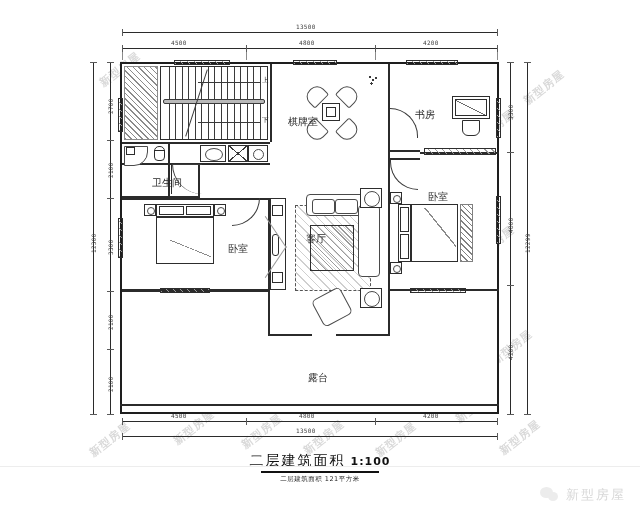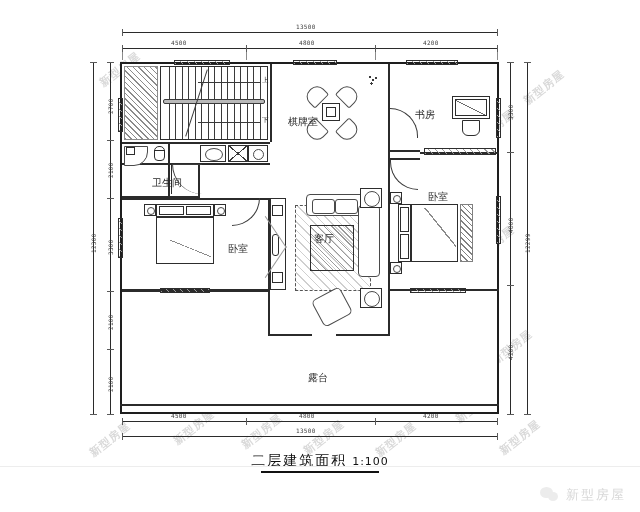--- a/index.html
+++ b/index.html
@@ -26,21 +26,21 @@
          background:repeating-linear-gradient(45deg,#9a9a9a 0 1px,transparent 1px 5px);}
 
   
   .wm{position:absolute;font-size:11px;color:#d9d9d9;font-weight:bold;
       transform:rotate(-38deg);white-space:nowrap;letter-spacing:1px;
       font-family:"DejaVu Sans","Liberation Sans",sans-serif;pointer-events:none;}
 
   
   #title-block{position:absolute;left:0;right:0;text-align:center;}
   .t-main{font-size:14px;color:#111;letter-spacing:2px;display:inline-block;}
-  .t-scale{font-size:11px;color:#111;margin-left:5px;letter-spacing:1px;}
+  .t-scale{font-size:11px;color:#111;margin-left:5px;letter-spacing:1px;font-weight:bold;}
   .t-rule{width:118px;height:2px;background:#111;margin:1px auto 0;}
   .t-sub{font-size:6.5px;color:#222;margin-top:2px;letter-spacing:.5px;}
 
   
   #brand{position:absolute;right:14px;bottom:8px;display:flex;align-items:center;gap:6px;}
   .brand-txt{font-size:13px;color:#d8d8d8;letter-spacing:2px;}
   .wxicon{width:20px;height:16px;position:relative;}
   .wxicon .b1,.wxicon .b2{position:absolute;border-radius:50%;background:#ececec;}
   .wxicon .b1{width:13px;height:11px;left:0;top:0;}
   .wxicon .b2{width:10px;height:9px;left:8px;top:5px;}
@@ -357,30 +357,31 @@
               background:radial-gradient(circle at 50% 50%,#3a3a3a 0 1.3px,transparent 1.3px),
                          radial-gradient(circle at 20% 25%,#3a3a3a 0 1.1px,transparent 1.1px),
                          radial-gradient(circle at 80% 30%,#3a3a3a 0 1.1px,transparent 1.1px),
                          radial-gradient(circle at 35% 80%,#3a3a3a 0 1.1px,transparent 1.1px);"></div>
 
   <div id="room-labels">
       <div class="roomlbl" style="left: 288px; top: 115px;">棋牌室</div>
       <div class="roomlbl" style="left: 415px; top: 108px;">书房</div>
       <div class="roomlbl" style="left: 152px; top: 176px;">卫生间</div>
       <div class="roomlbl" style="left: 228px; top: 242px;">卧室</div>
-      <div class="roomlbl" style="left: 314px; top: 232px;">客厅</div>
+      <div class="roomlbl" style="left: 306px; top: 232px;">客厅</div>
       <div class="roomlbl" style="left: 428px; top: 190px;">卧室</div>
       <div class="roomlbl" style="left: 308px; top: 371px;">露台</div>
     </div>
 
   <div id="title-block" style="top:450px;">
     <div>
       <span class="t-main">二层建筑面积</span><span class="t-scale">1:100</span>
     </div>
     <div class="t-rule"></div>
+    <div class="t-sub">二层建筑面积  121平方米</div>
   </div>
 
   <div class="footer-rule" style="top:466px;"></div>
   <div id="brand">
     <div class="wxicon">
       <div class="b1"></div>
         <div class="b2"></div>
     </div>
     <div class="brand-txt">新型房屋</div>
   </div>

